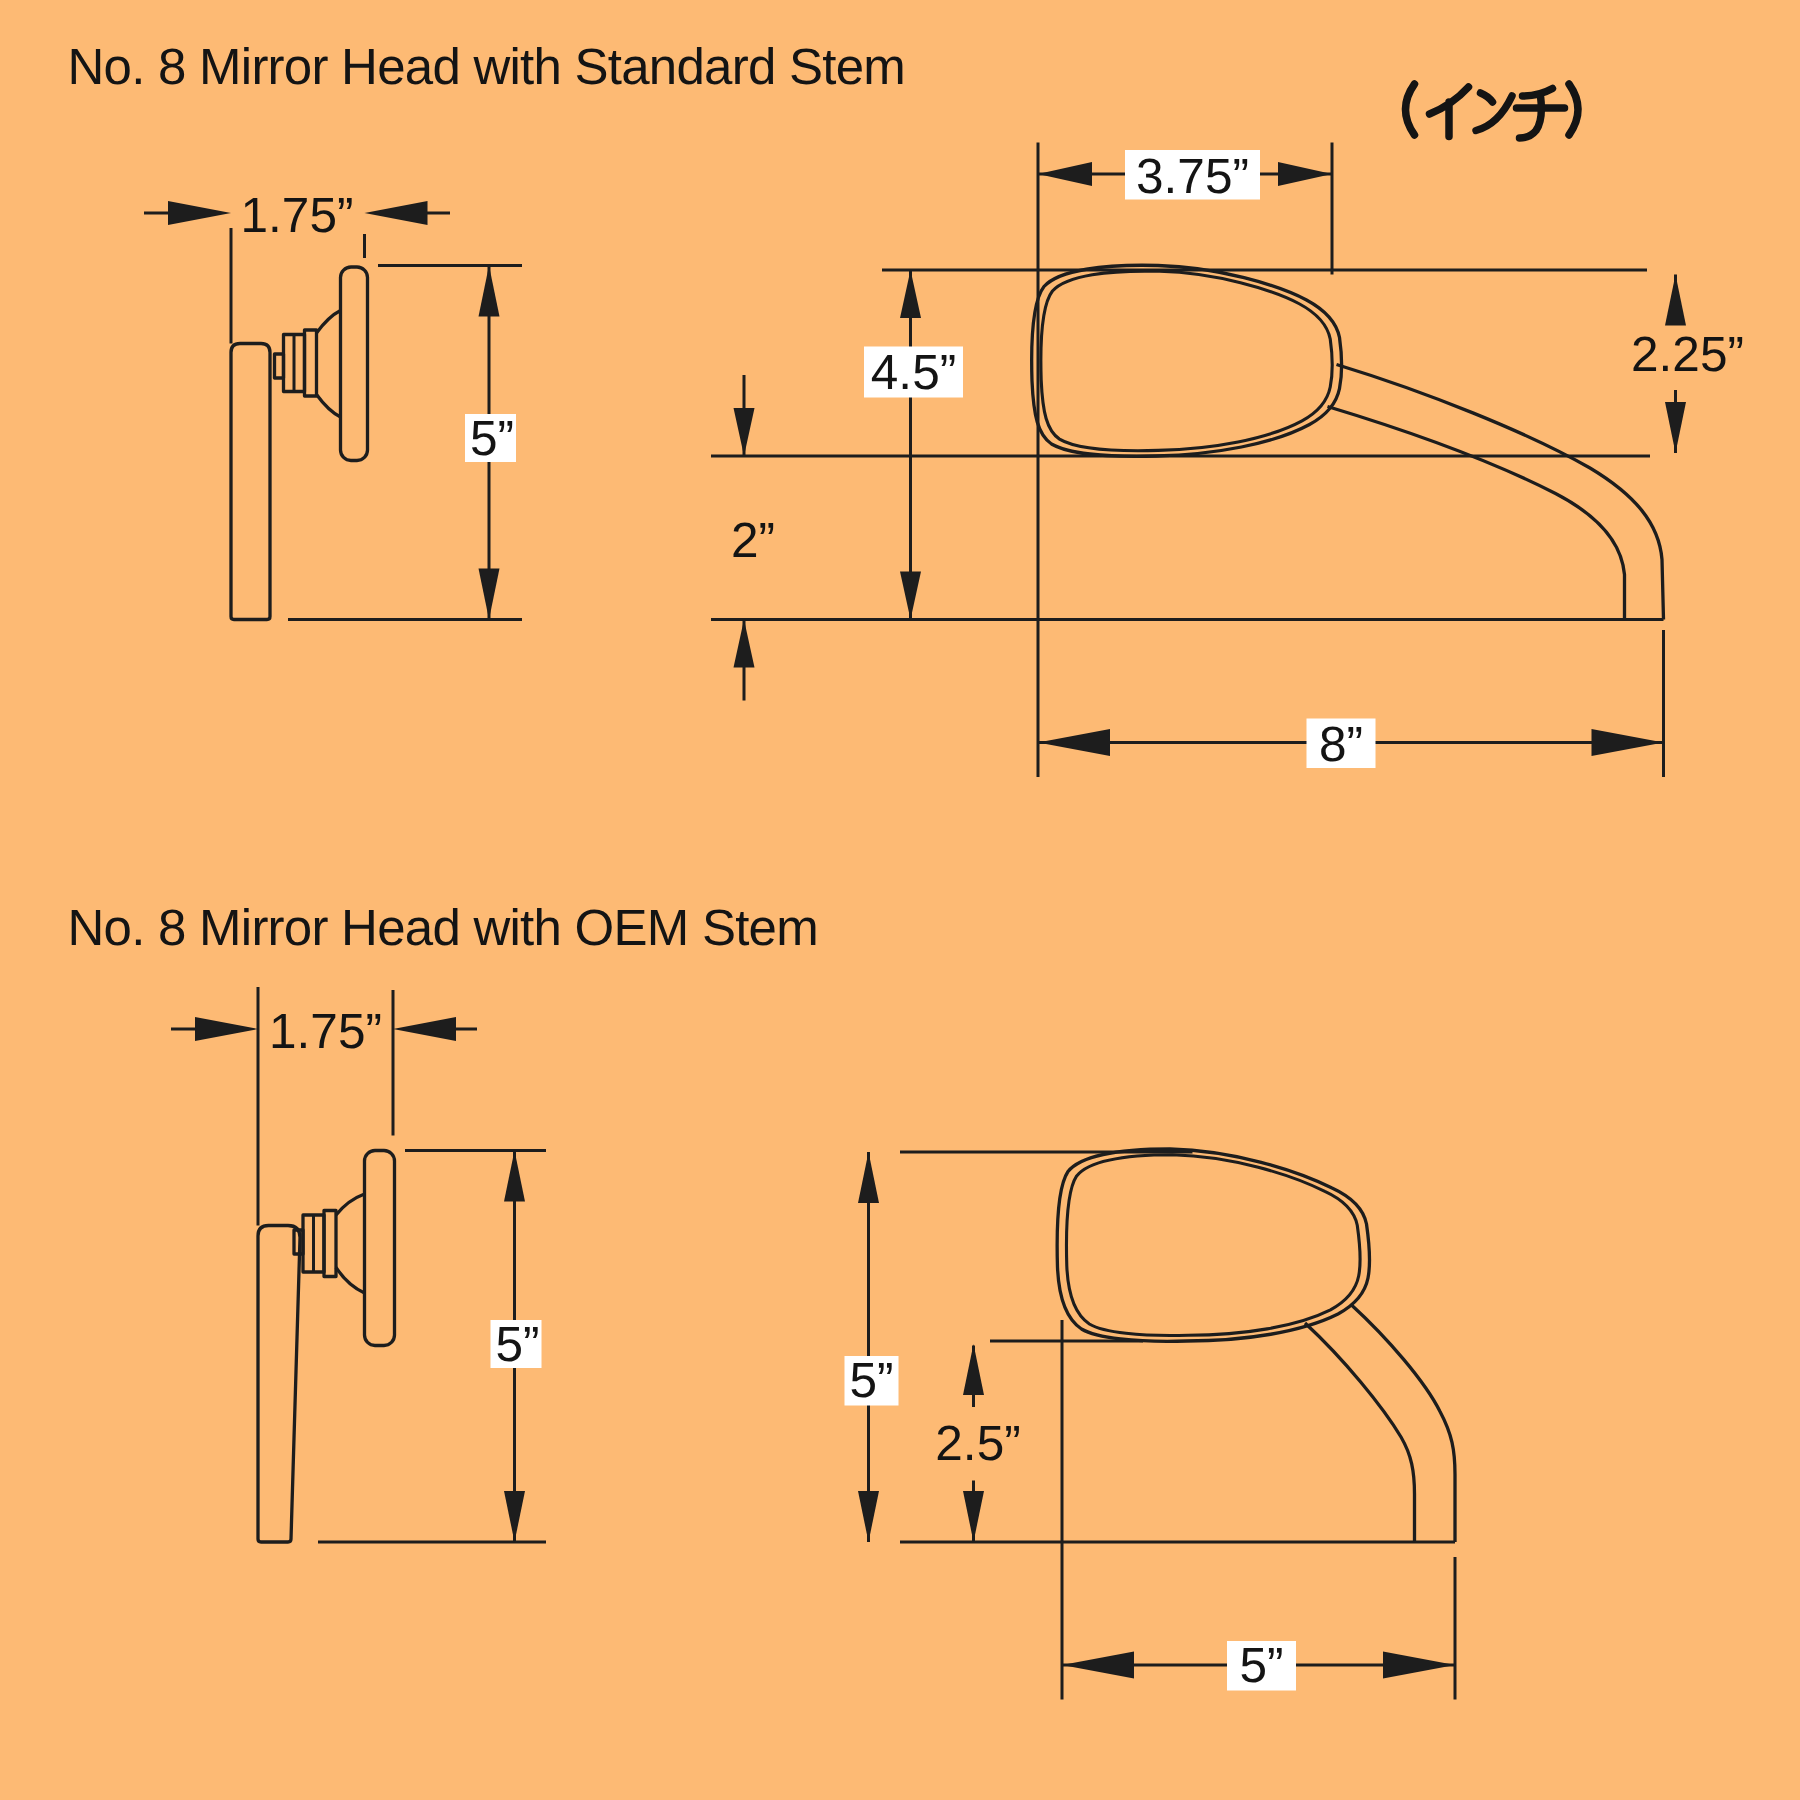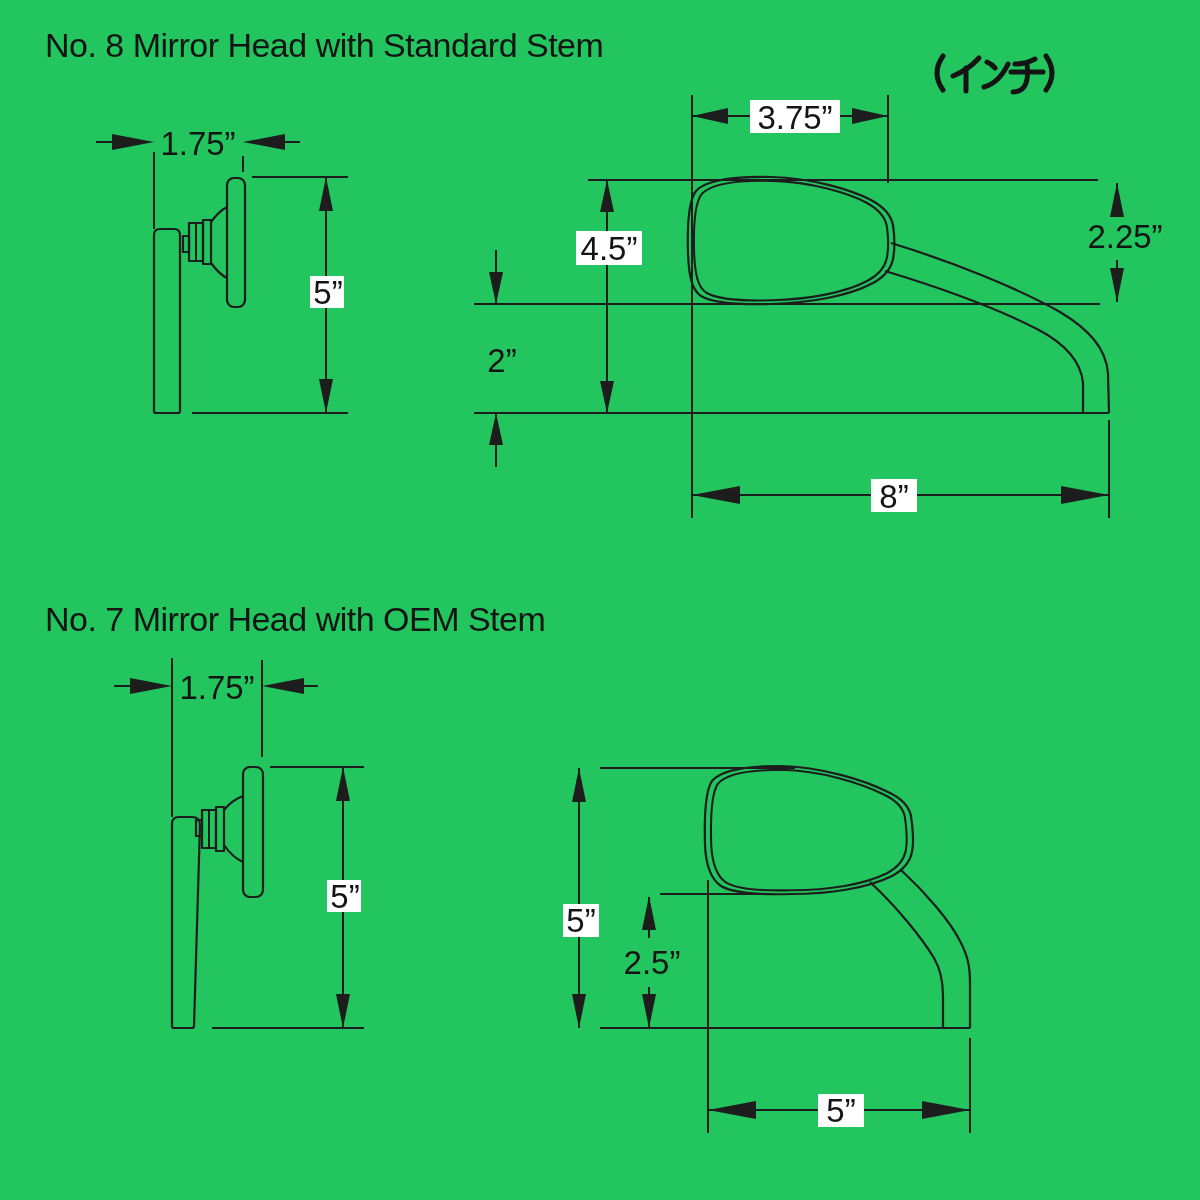--- a/index.html
+++ b/index.html
@@ -1,16 +1,16 @@
 <!DOCTYPE html>
 <html><head>
 <meta charset="utf-8">
 <style>
   html,body{margin:0;padding:0;background:#fff;}
-  .canvas{position:relative;width:1200px;height:1200px;background:#22c55e;overflow:hidden;
+  .canvas{position:relative;width:1200px;height:1200px;background:#fdba74;overflow:hidden;
           font-family:"Liberation Sans",sans-serif;color:#111;}
   .title{position:absolute;left:45px;font-size:34px;letter-spacing:-0.5px;color:#141414;white-space:nowrap;}
   #title-standard{top:26px;}
   #title-oem{top:600px;}
   .units-note{position:absolute;left:920px;top:48px;width:155px;height:52px;}
   svg.diagram{position:absolute;left:0;top:0;}
   svg text{font-family:"Liberation Sans",sans-serif;font-size:33px;fill:#141414;
            text-anchor:middle;dominant-baseline:central;}
   .ln{stroke:#1d1d1d;stroke-width:2;fill:none;stroke-linecap:butt;stroke-linejoin:round;}
   .obj{stroke:#1d1d1d;stroke-width:2.2;fill:none;stroke-linejoin:round;}
@@ -18,21 +18,21 @@
   .bg{fill:#ffffff;stroke:none;}
   .kana{stroke:#141414;stroke-width:5;fill:none;stroke-linecap:round;stroke-linejoin:round;}
 </style>
 </head>
 <body>
 
 <div class="canvas">
 
   <div class="title" id="title-standard">No. 8 Mirror Head with Standard Stem</div>
 
-  <div class="title" id="title-oem">No. 7 Mirror Head with OEM Stem</div>
+  <div class="title" id="title-oem">No. 8 Mirror Head with OEM Stem</div>
 
   <div class="units-note">
     
     <svg width="155" height="52" viewBox="925 50 155 52">
       <path class="kana" d="M948,58 Q936,75 948,92"></path>
       <path class="kana" d="M984,60 Q973,72 958,78 M971,70 L971,93"></path>
       <path class="kana" d="M992,64 Q997,66 1000,70 M989,89 Q1004,85 1013,66"></path>
       <path class="kana" d="M1040,61 Q1031,66 1020,66 M1016,74 L1048,74 M1032,66 Q1034,82 1029,89 Q1025,94 1018,94"></path>
       <path class="kana" d="M1051,58 Q1063,75 1051,92"></path>
     </svg>

